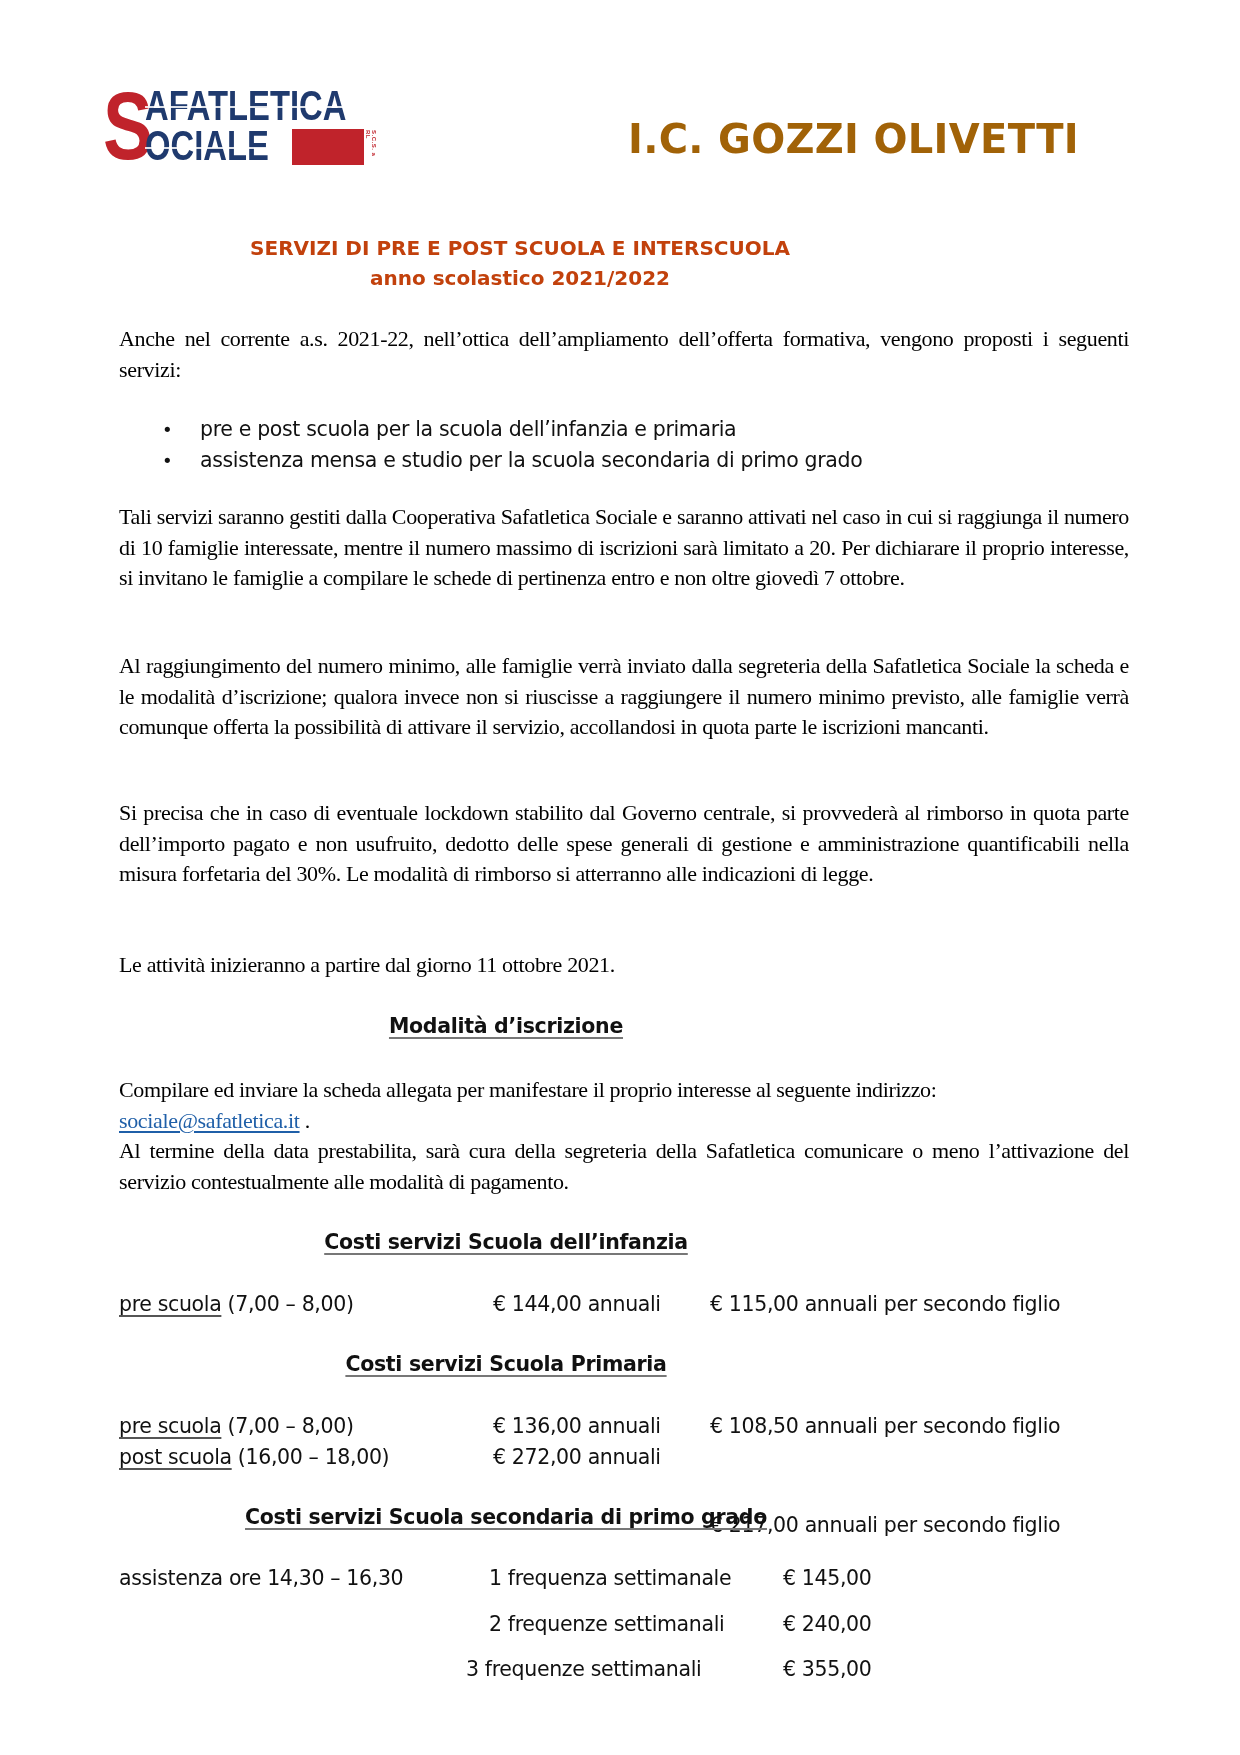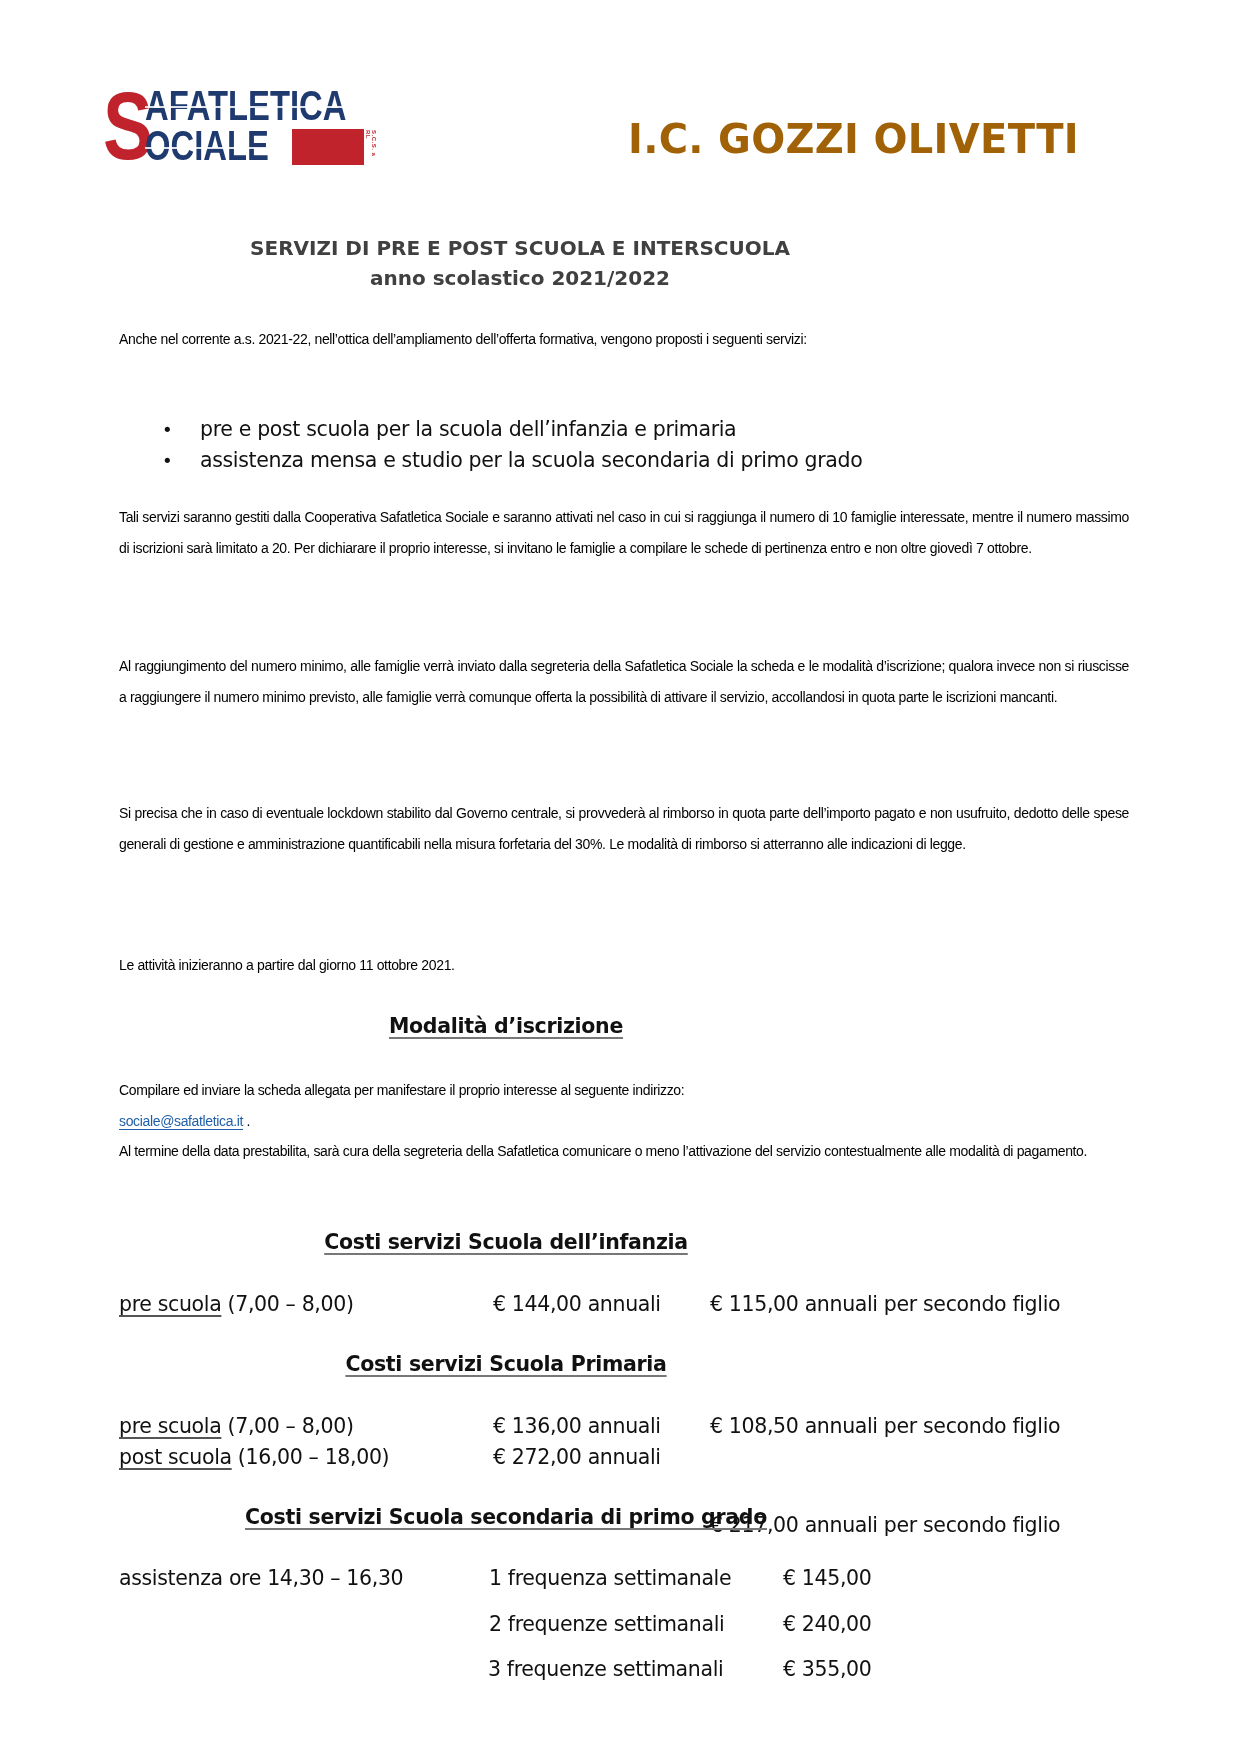--- a/index.html
+++ b/index.html
@@ -17,25 +17,25 @@
     .logo .line2 { position: absolute; left: 42px; top: 42px; font-weight: 700; font-size: 42px; line-height: 40px;
                    color: #1f3a6e; transform: scaleX(0.78); transform-origin: left top; white-space: nowrap; }
     .logo .bar { position: absolute; left: 189px; top: 45px; width: 72px; height: 36px; background: #c0232b; }
     .logo .scs { position: absolute; left: 264px; top: 46px; width: 10px; height: 34px; font-size: 6px; color: #c0232b;
                  writing-mode: vertical-rl; font-weight: 700; letter-spacing: 0.5px; }
     .logo .stripe { position: absolute; left: 42px; width: 233px; height: 2px; background: #fff; opacity: 0.85; }
 
     .school-title { position: absolute; left: 628px; top: 116px; font-size: 40px; font-weight: 700; letter-spacing: 0.3px;
                     font-family: "DejaVu Sans", sans-serif; color: #a16207; }
 
-    .heading { position: absolute; left: 0; width: 1040px; text-align: center; font-weight: 700; font-size: 20px; color: #404040;
+    .heading { position: absolute; left: 0; width: 1040px; text-align: center; font-weight: 700; font-size: 20px; color: #c2410c;
                font-family: "DejaVu Sans", sans-serif; }
 
-    .para { position: absolute; left: 119px; width: 1010px; font-size: 14px; line-height: 30.5px; text-align: justify;
-            font-family: Liberation Sans, sans-serif; color: #000; letter-spacing: -0.35px; }
+    .para { position: absolute; left: 119px; width: 1010px; font-size: 22px; line-height: 30.5px; text-align: justify;
+            font-family: Liberation Serif, serif; color: #000; letter-spacing: -0.35px; }
 
     .bullets { position: absolute; left: 160px; top: 414px; margin: 0; padding: 0; list-style: none;
                font-family: "DejaVu Sans", sans-serif; font-size: 20.5px; line-height: 31px; letter-spacing: -0.35px; }
     .bullets li { position: relative; padding-left: 40px; }
     .bullets li .dot { position: absolute; left: 2px; top: 0; font-size: 18px; }
 
     .section-title { position: absolute; left: 0; width: 1012px; text-align: center; font-weight: 700; font-size: 20.5px;
                      font-family: "DejaVu Sans", sans-serif; letter-spacing: -0.3px; }
     .section-title span { text-decoration: underline; text-decoration-color: #777; text-underline-offset: 4px; }
 
@@ -120,16 +120,16 @@
     <span>Costi servizi Scuola secondaria di primo grado</span>
   </div>
   <div class="row" style="left:119px; top:1566px">assistenza ore 14,30 – 16,30</div>
 
   <div class="row" style="left:489px; top:1566px">1 frequenza settimanale</div>
   <div class="row" style="left:783px; top:1566px">€ 145,00</div>
 
   <div class="row" style="left:489px; top:1612px">2 frequenze settimanali</div>
   <div class="row" style="left:783px; top:1612px">€ 240,00</div>
 
-  <div class="row" style="left:488px; top:1657px">3 frequenze settimanali</div>
+  <div class="row" style="left:466px; top:1657px">3 frequenze settimanali</div>
   <div class="row" style="left:783px; top:1657px">€ 355,00</div>
 
 </div>
 
 </body></html>

